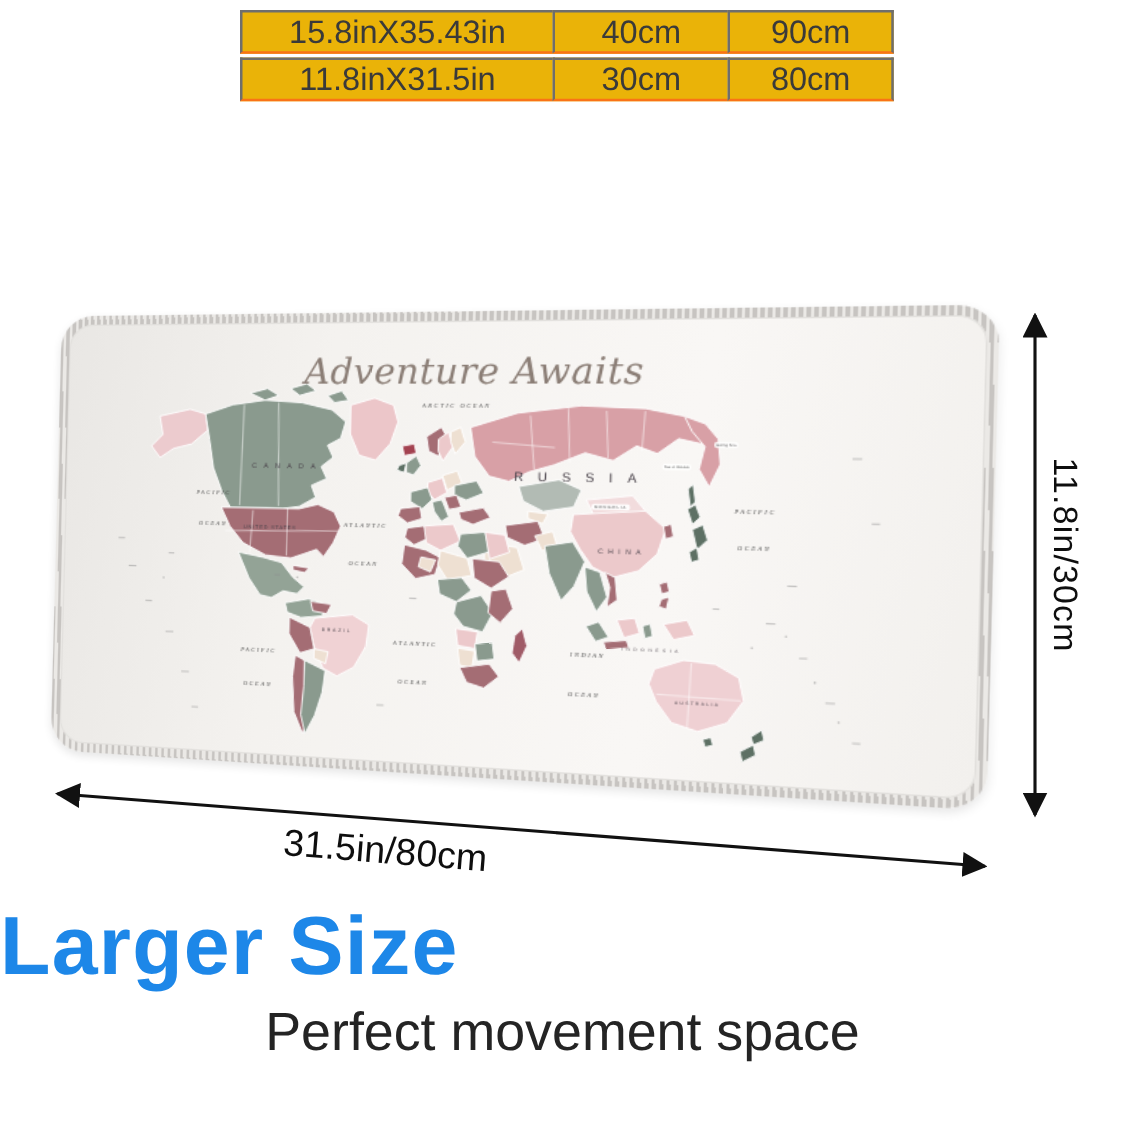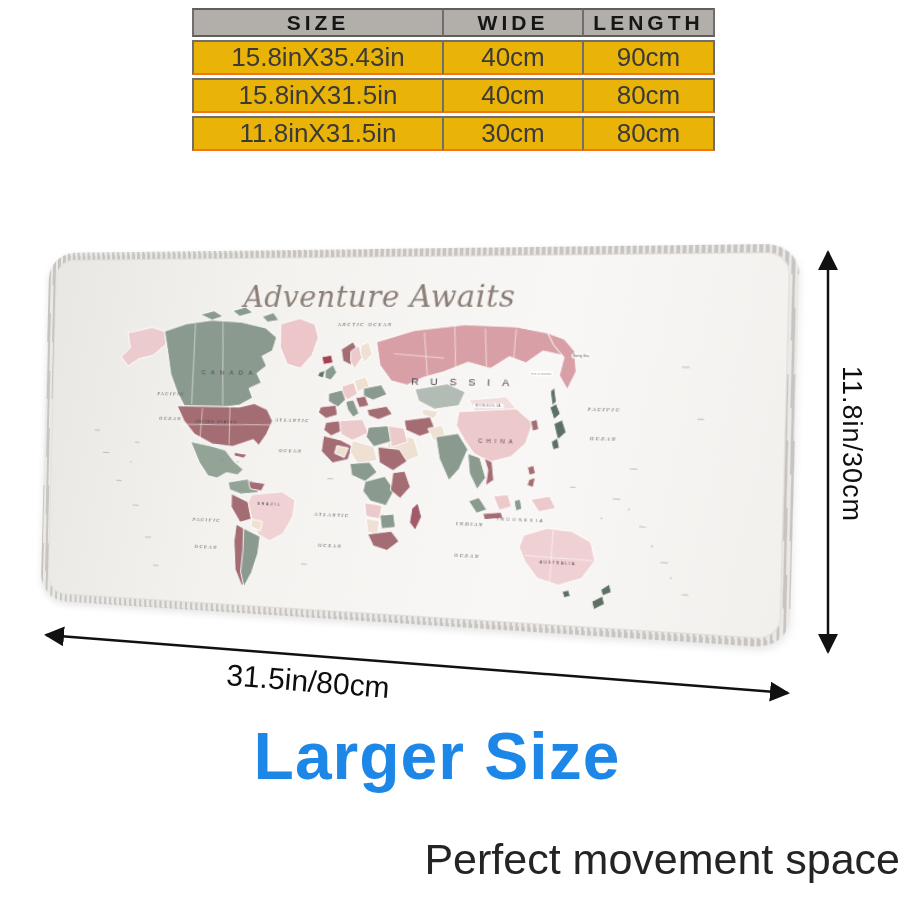--- a/index.html
+++ b/index.html
@@ -63,54 +63,44 @@
     font-size:27px; color:#0e0e0e; letter-spacing:1px; white-space:nowrap;
   }
   .width-label {
     position:absolute; left:228px; top:658px;
     transform:rotate(4.6deg); transform-origin:0 0;
     font-size:30px; color:#0e0e0e; white-space:nowrap;
   }
 
   
   .headline {
-    position:absolute; left:0; top:718px; width:874px; text-align:center;
+    position:absolute; left:0; top:718px; width:874px; text-align:left;
     font-size:66px; font-weight:bold; color:#1d87e8; letter-spacing:1px;
   }
   .subheadline {
-    position:absolute; left:0; top:802px; width:900px; text-align:right;
-    font-size:43px; color:#242424;margin-top:33px;
+    position:absolute; left:0; top:802px; width:900px; text-align:center;
+    font-size:43px; color:#242424;
   }
 </style>
 </head>
 <body>
 
 <div class="canvas">
 
   <table class="size-table">
     <colgroup>
         <col class="col-size">
         <col class="col-wide">
         <col class="col-length">
       </colgroup>
     <tbody>
-        <tr>
-      <th>SIZE</th>
-      <th>WIDE</th>
-      <th>LENGTH</th>
-    </tr>
     <tr>
       <td>15.8inX35.43in</td>
       <td>40cm</td>
       <td>90cm</td>
-    </tr>
-    <tr>
-      <td>15.8inX31.5in</td>
-      <td>40cm</td>
-      <td>80cm</td>
     </tr>
     <tr>
       <td>11.8inX31.5in</td>
       <td>30cm</td>
       <td>80cm</td>
     </tr>
   </tbody>
     </table>
 
   <div class="pad-wrap">

